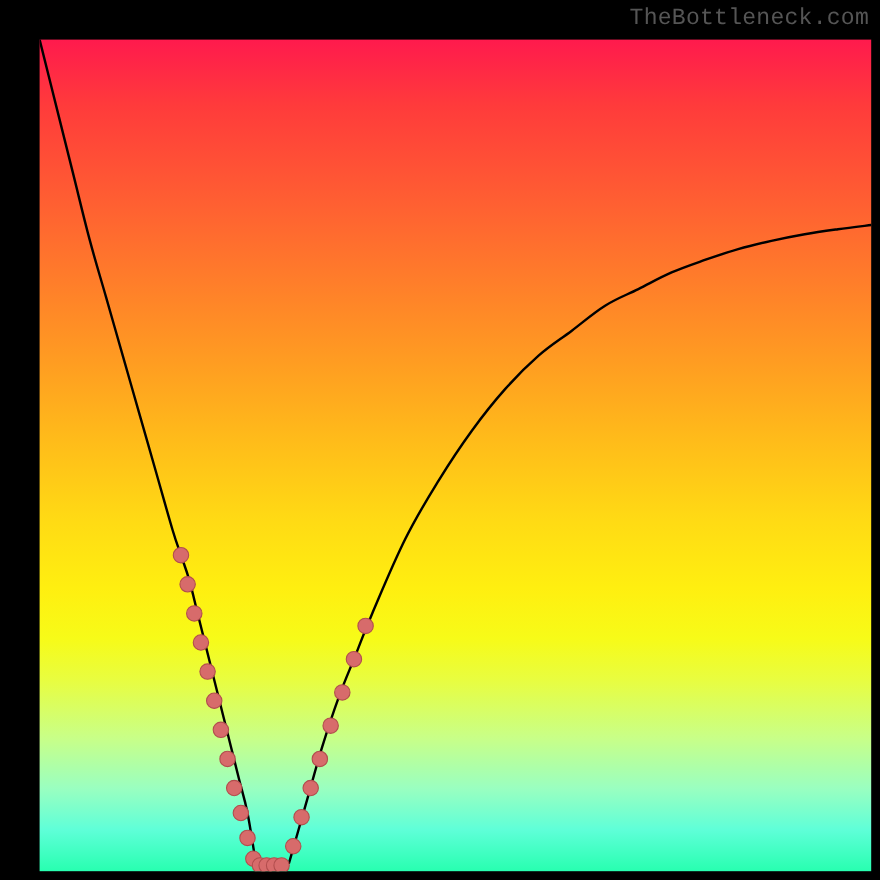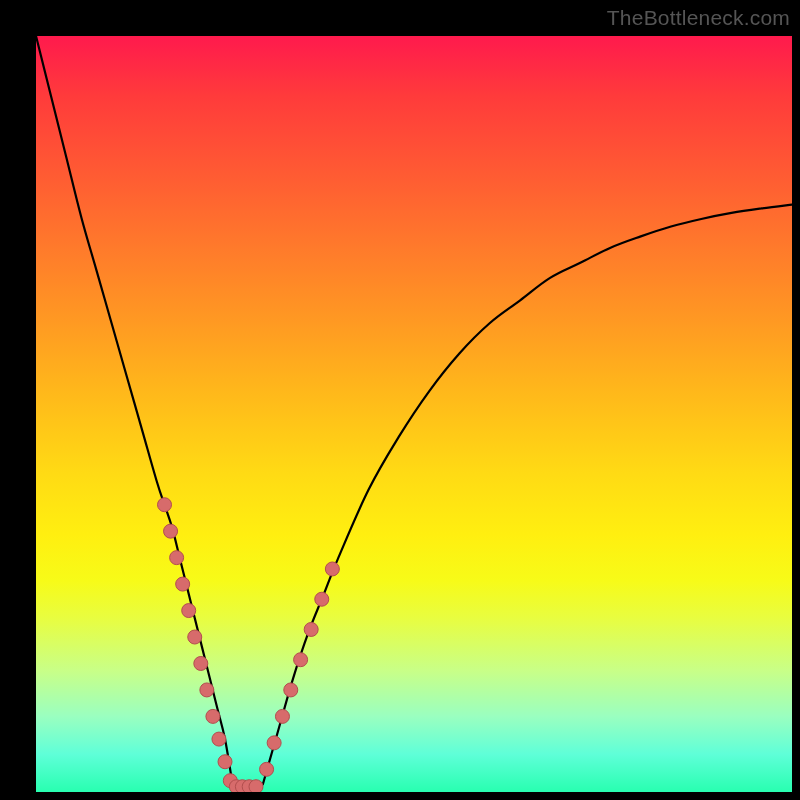--- a/index.html
+++ b/index.html
@@ -49,20 +49,21 @@
   }
   .watermark {
     position: absolute;
     top: 6px;
     right: 10px;
     color: #555;
     font-size: 21px;
     font-weight: 500;
     letter-spacing: 0.2px;
     user-select: none;
+    font-family: Liberation Mono, monospace;
   }
 </style>
 </head>
 <body>
 
 <div class="frame">
   <div class="plot-area">
     <svg viewBox="0 0 756 756">
       <g>
           <path d="M 0 0 C 2.7216 10.886400000000004, 9.6768 38.707200000000014, 15.120000000000001 60.48000000000002 C 20.563200000000002 82.25280000000002, 24.796800000000005 99.18720000000005, 30.240000000000002 120.96000000000004 C 35.6832 142.73280000000003, 39.9168 161.02799999999993, 45.36 181.43999999999994 C 50.8032 201.85199999999995, 55.0368 215.3088, 60.480000000000004 234.36 C 65.92320000000001 253.41120000000004, 70.1568 268.22880000000004, 75.60000000000001 287.28000000000003 C 81.04320000000001 306.3312, 85.2768 321.1488, 90.72 340.2 C 96.1632 359.2512, 100.3968 374.0688, 105.84 393.12 C 111.28320000000001 412.1712, 116.8776 432.432, 120.96000000000001 446.04 C 125.04240000000001 459.648, 125.79840000000002 460.55519999999996, 128.52 468.71999999999997 C 131.2416 476.8848, 133.3584 481.87440000000004, 136.07999999999998 491.40000000000003 C 138.80159999999998 500.92560000000003, 140.91840000000002 510.7536, 143.64000000000001 521.64 C 146.3616 532.5264, 148.47840000000002 540.9936, 151.20000000000002 551.88 C 153.9216 562.7664, 156.0384 571.2336, 158.76 582.12 C 161.4816 593.0064, 163.5984 601.4736, 166.32 612.36 C 169.0416 623.2464, 171.1584 631.7136, 173.88 642.6 C 176.6016 653.4864, 178.7184 661.9536, 181.44 672.84 C 184.1616 683.7264, 186.2784 689.472, 189 703.08 C 191.7216 716.6880000000001, 195.1992 740.2752, 196.56 748.44" fill="none" stroke="#000000" stroke-width="2.2" stroke-linecap="round"></path>

